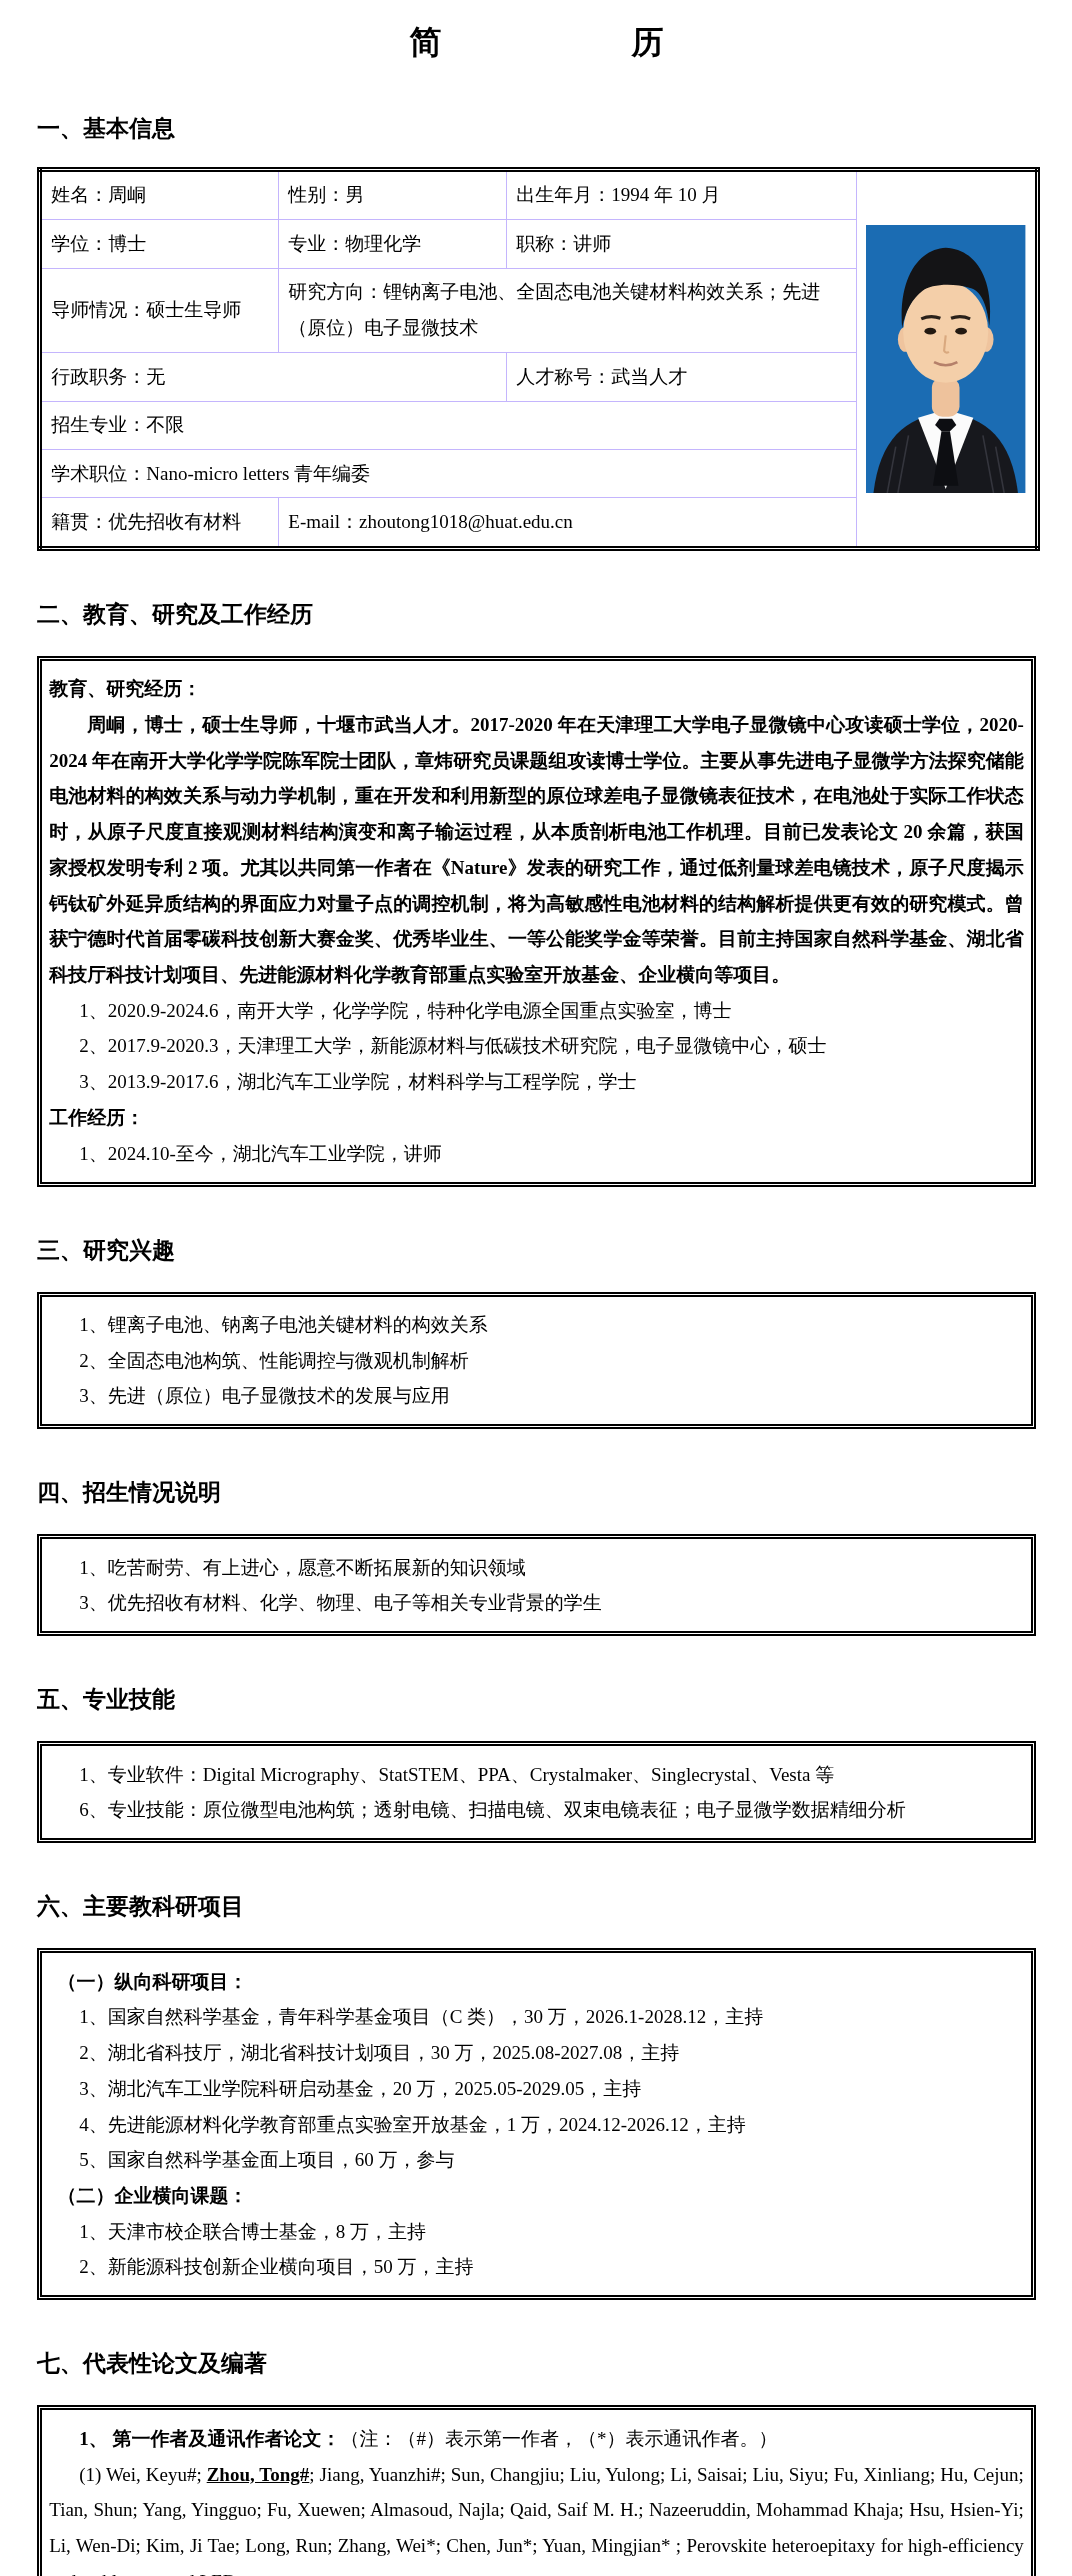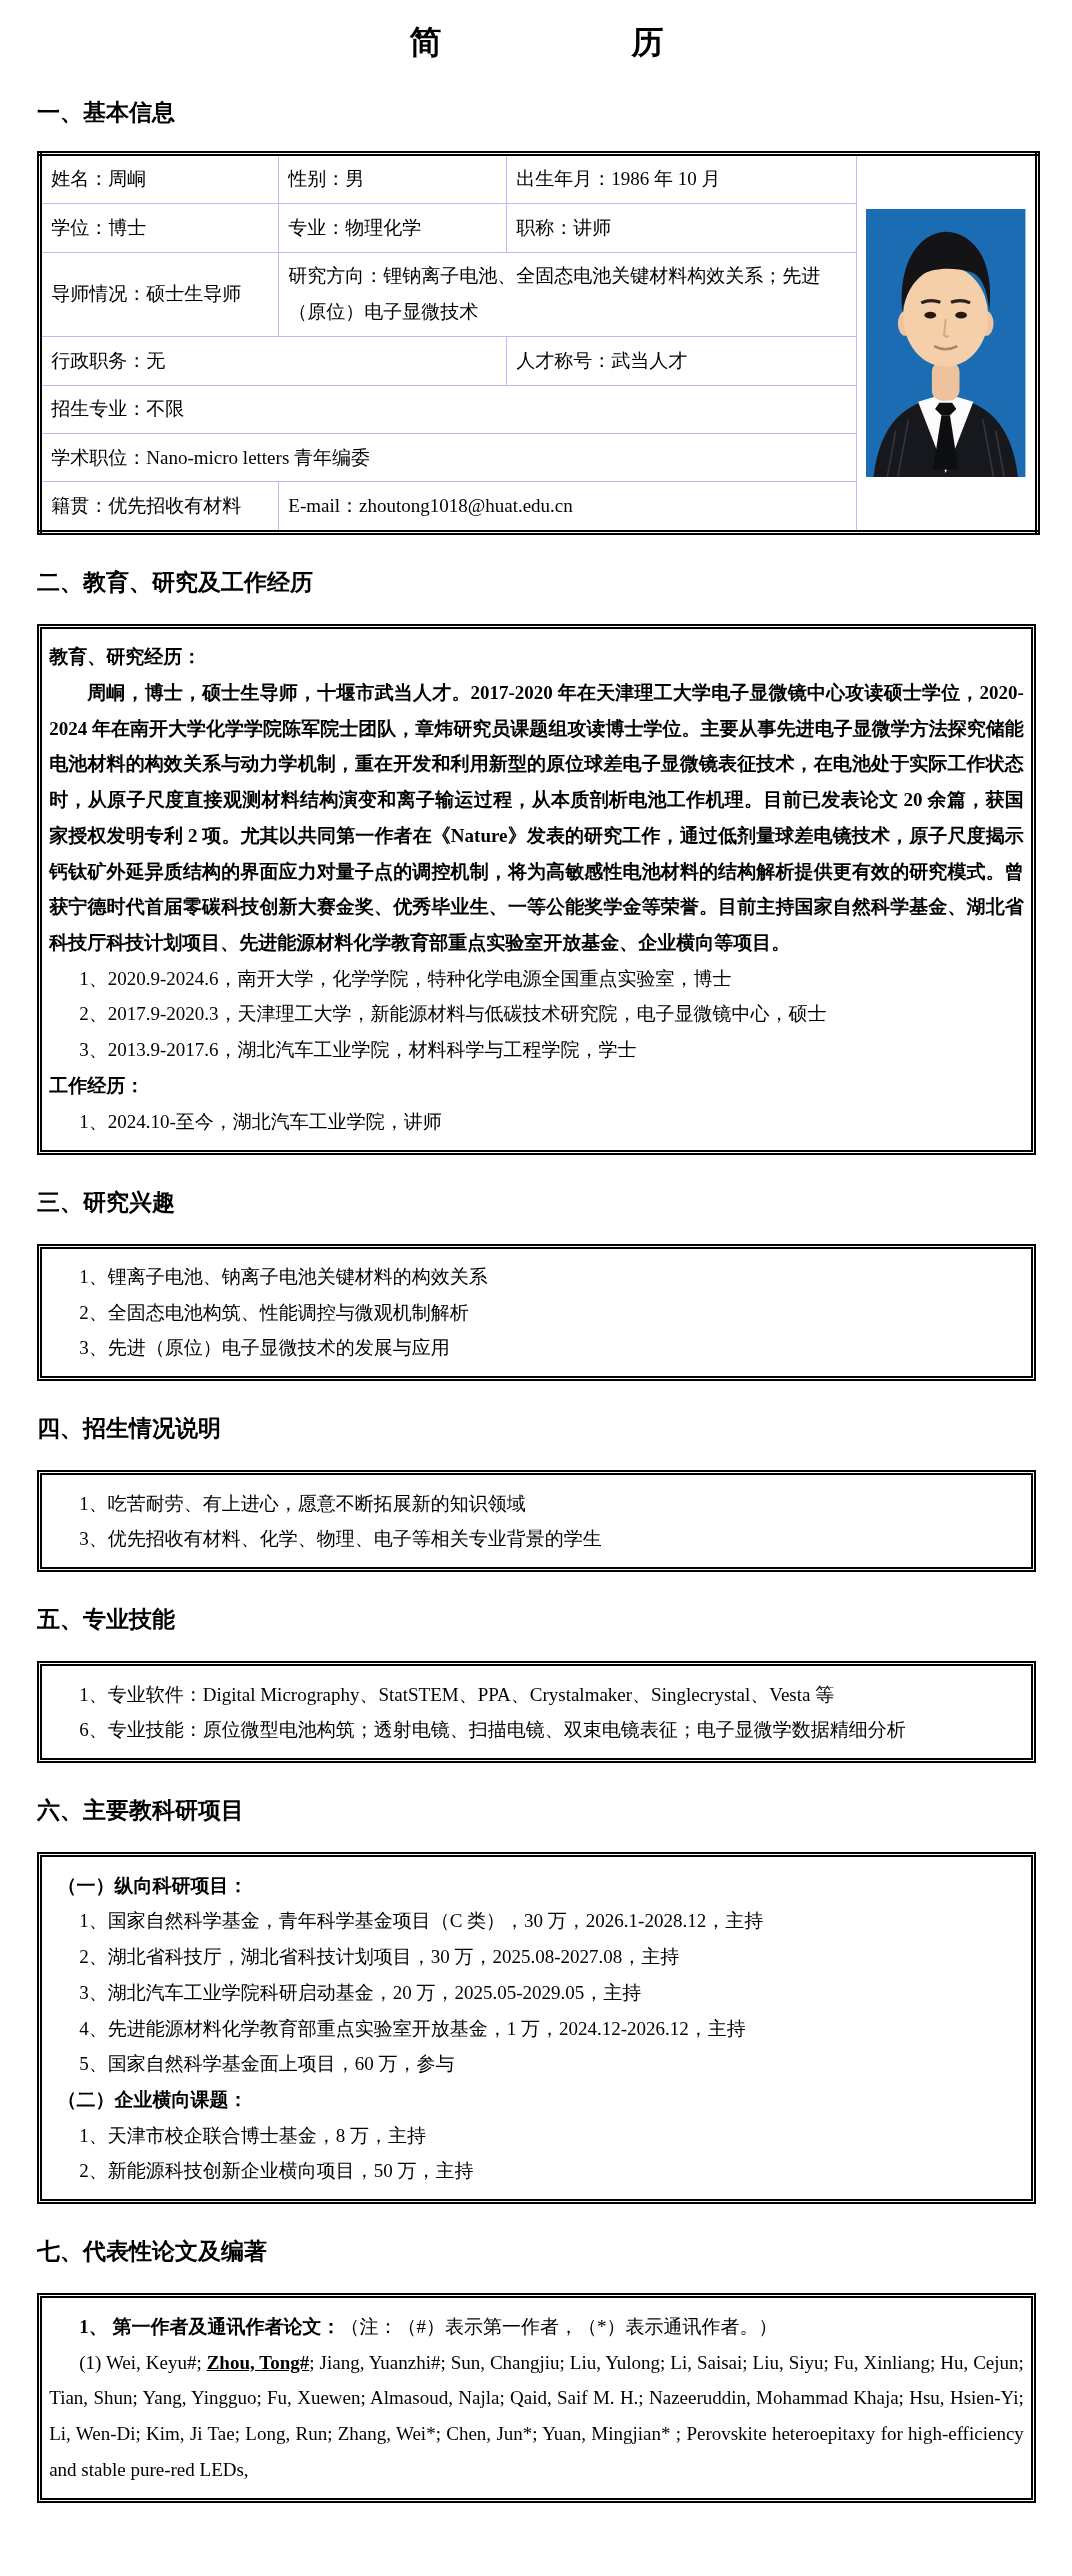--- a/index.html
+++ b/index.html
@@ -1,21 +1,21 @@
 <!DOCTYPE html>
 <html style="font-size:8.2px"><head>
 <meta charset="utf-8">
 <style>
   html,body { margin:0; padding:0; background:#ffffff; color:#000; }
   body { width:1073px; font-family:"Liberation Serif","DejaVu Serif",serif; }
   .page { box-sizing:border-box; width:1073px; padding:13.4px 37px 36px 37px; }
 
   .doc-title { display:flex; justify-content:center; gap:190px; font-size:32px; font-weight:bold; margin-top:7.2px; }
 
-  .sec { margin-top:32px; }
+  .sec { margin-top:48px; }
   .sec:first-of-type { margin-top:43px; }
   .sec-heading { font-size:23px; font-weight:bold; }
 
   .box { border:5.2px double #000; margin-top:26px; padding:10.3px 7.2px; font-size:19px; line-height:1.88; }
 
   .label { font-weight:bold; }
   .para { text-indent:38px; text-align:justify; font-weight:bold; }
   .item { padding-left:30px; }
   .sub-label { padding-left:8.2px; font-weight:bold; }
   .pub { text-indent:30px; text-align:justify; }
@@ -42,21 +42,21 @@
       <colgroup>
           <col style="width:239px">
           <col style="width:228px">
           <col style="width:350px">
           <col style="width:181px">
         </colgroup>
       <tbody>
           <tr>
         <td>姓名：周峒</td>
         <td>性别：男</td>
-        <td>出生年月：1986 年 10 月</td>
+        <td>出生年月：1994 年 10 月</td>
         <td class="photo-cell" rowspan="7">
           <div class="photo">
             <svg viewBox="0 0 300 520" preserveAspectRatio="none">
               <rect x="0" y="0" width="300" height="520" fill="#1b6cb3"></rect>
 
               <path d="M14 520 C26 418 72 372 150 364 C228 372 274 418 286 520 Z" fill="#17181d"></path>
               <path d="M60 520 L80 408 M40 520 L56 430 M240 520 L220 408 M260 520 L244 430" stroke="#34353d" stroke-width="3" fill="none"></path>
 
               <path d="M98 374 L150 512 L202 374 L150 358 Z" fill="#fbfbfb"></path>
 

